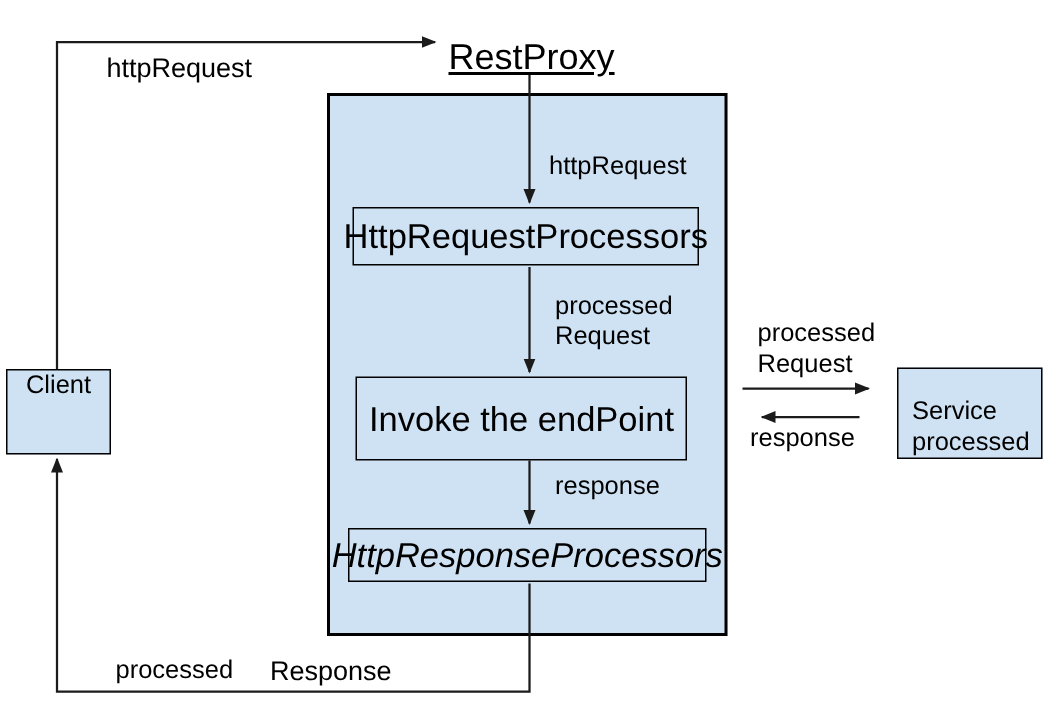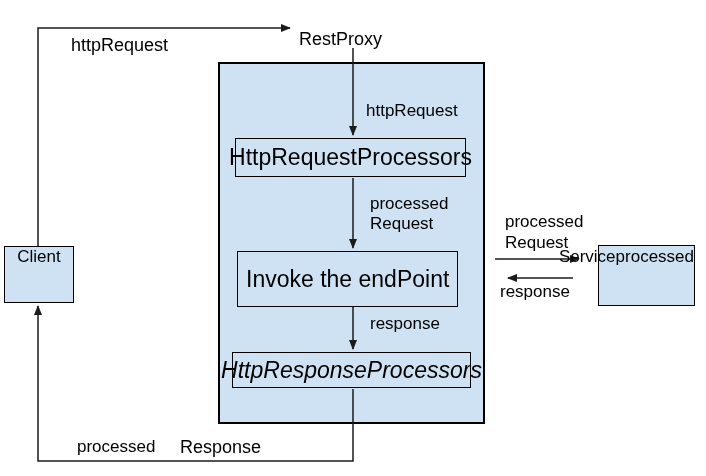--- a/index.html
+++ b/index.html
@@ -33,30 +33,30 @@
   .box-request-processors{left:235px;top:138px;width:231px;height:39px;}
   .box-invoke{left:237px;top:251px;width:221px;height:56px;justify-content:flex-start;padding-left:8px;}
   .box-response-processors{left:232px;top:352px;width:239px;height:36px;font-style:italic;}
   .client-box{
     left:4px;top:246px;width:70px;height:57px;
     display:flex;align-items:flex-start;justify-content:center;
     font-size:17px;
   }
   .service-box{
     left:598px;top:245px;width:97px;height:61px;
-    display:flex;flex-direction:row;justify-content:flex-end;
+    display:flex;flex-direction:column;justify-content:flex-end;
     padding:0 0 0 9px;font-size:17px;line-height:21px;
   }
   .lbl{
     position:absolute;
     font-size:17px;
     line-height:20px;
     white-space:nowrap;
   }
-  .lbl-restproxy{left:299px;top:29px;font-size:18px;}
+  .lbl-restproxy{left:299px;top:29px;font-size:24px;text-decoration:underline;}
   .lbl-httpreq-top{left:71px;top:35px;font-size:18px;}
   .lbl-httpreq-inner{left:366px;top:101px;}
   .lbl-processed-req-inner{left:370px;top:194px;}
   .lbl-response-inner{left:370px;top:314px;}
   .lbl-processed-req-right{left:505px;top:211px;line-height:21px;}
   .lbl-response-right{left:500px;top:282px;}
   .lbl-processed-bottom{left:77px;top:437px;}
   .lbl-response-bottom{left:180px;top:437px;font-size:18px;}
   .two-line span{display:block;}
   svg.wires{

